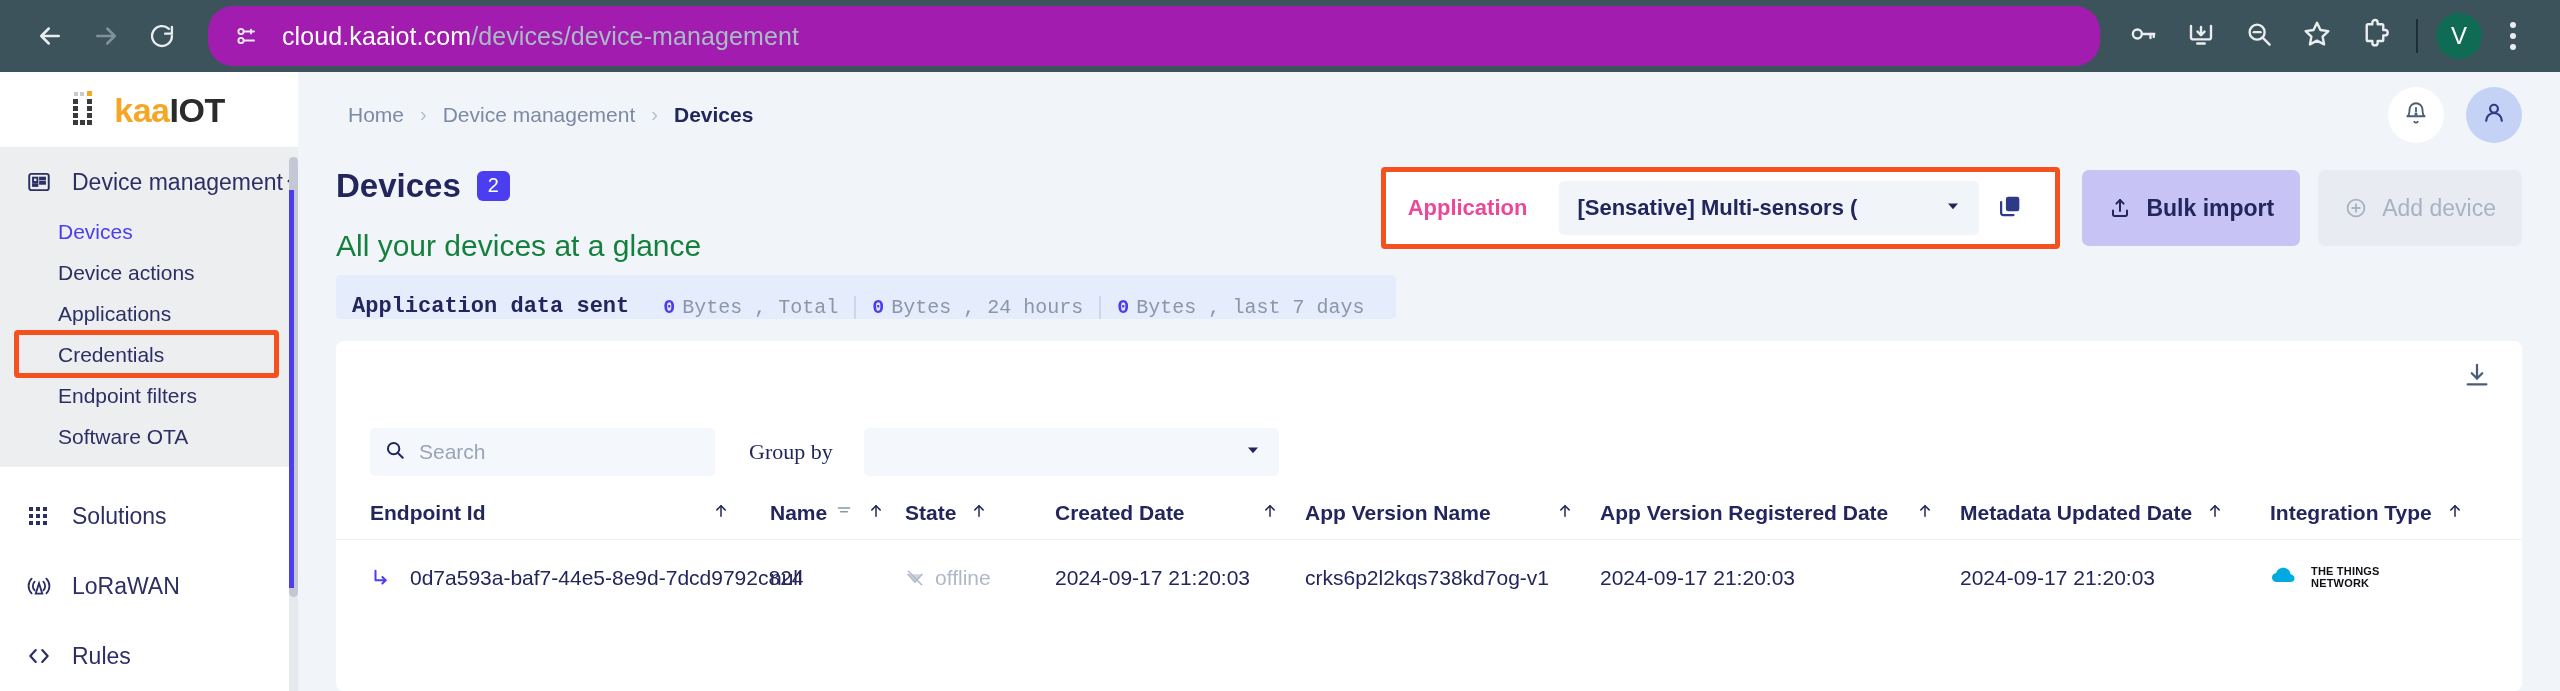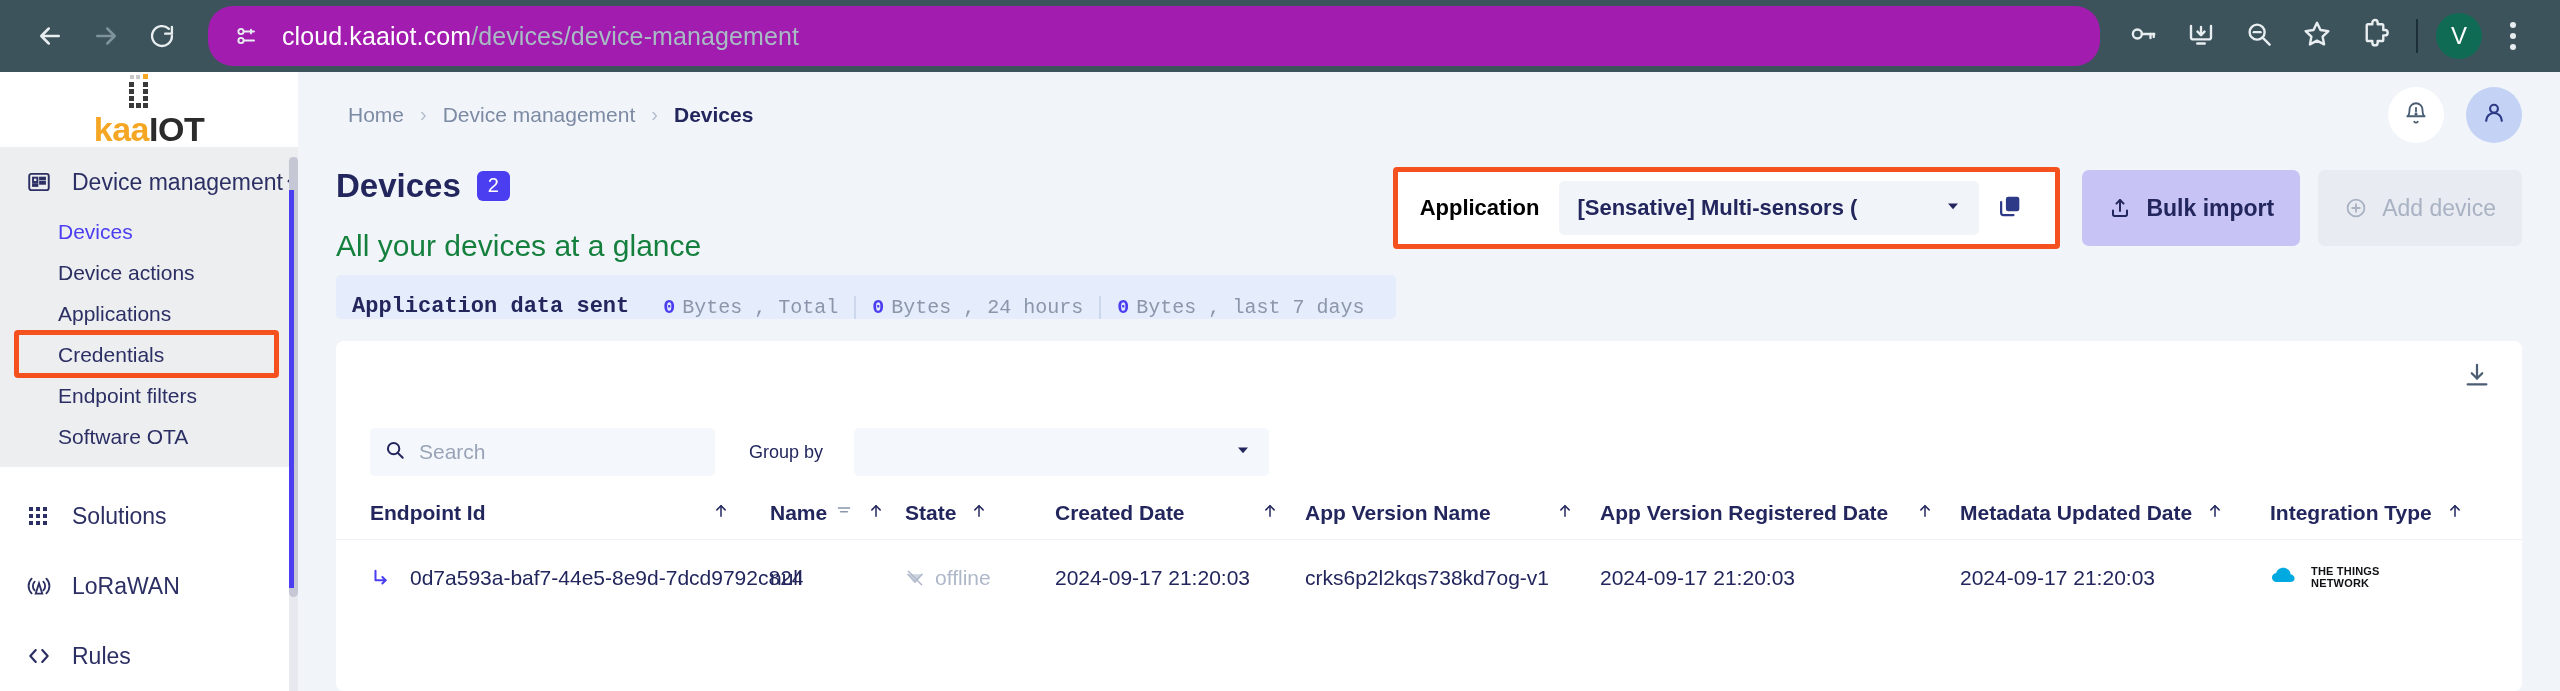--- a/index.html
+++ b/index.html
@@ -86,21 +86,21 @@
     background: #ffffff;
     position: relative;
     display: flex;
     flex-direction: column;
   }
   .logo-area {
     height: 85px;
     display: flex; align-items: center; justify-content: center;
     background: #ffffff;
   }
-  .logo { display: flex; align-items: center; flex-direction: column; }
+  .logo { display: flex; align-items: center; }
   .logo-mark { margin-right: 5px; }
   .logo-text { font-size: 34px; font-weight: bold; letter-spacing: -0.5px; line-height: 1; }
   .logo-text .kaa { color: #f5a623; }
   .logo-text .iot { color: #2b2b2b; }
 
   .nav-group-dm {
     background: #eceef0;
     padding-top: 6px;
     padding-bottom: 10px;
   }
@@ -203,21 +203,21 @@
     display: flex;
     align-items: center;
   }
   .app-select-wrap {
     background: #ffffff;
     display: flex;
     align-items: center;
     padding: 7px 14px 7px 22px;
     height: 72px;
   }
-  .app-select-label { font-size: 22px; color: #000000; font-weight: bold; margin-right: 20px; white-space: nowrap; }
+  .app-select-label { font-size: 22px; color: #ec4899; font-weight: bold; margin-right: 32px; white-space: nowrap; }
   .app-select {
     background: #f1f5fa;
     border-radius: 5px;
     height: 54px;
     display: flex;
     align-items: center;
     padding: 0 16px 0 18px;
     min-width: 420px;
   }
   .app-select .val { font-size: 22px; color: #22265c; font-weight: bold; white-space: nowrap; }
@@ -268,21 +268,21 @@
   .card-top { height: 72px; display: flex; align-items: center; justify-content: flex-end; padding-right: 30px; }
   .filters { display: flex; align-items: center; padding: 0 34px; height: 78px; }
   .search-box {
     width: 345px; height: 48px;
     background: #f4f7fb;
     border-radius: 5px;
     display: flex; align-items: center;
     padding: 0 14px;
   }
   .search-box .ph { margin-left: 13px; font-size: 21px; color: #9aa4b8; }
-  .groupby-label { font-size: 18px; color: #22265c; margin: 0 31px 0 34px; }
+  .groupby-label { font-size: 22px; color: #22265c; margin: 0 31px 0 34px; font-family: Liberation Serif, serif; }
   .groupby-select {
     width: 415px; height: 48px;
     background: #f4f7fb;
     border-radius: 5px;
     display: flex; align-items: center;
     padding: 0 16px;
   }
   .groupby-select .caret { margin-left: auto; }
 
   table.grid { width: 100%; border-collapse: collapse; table-layout: fixed; }

